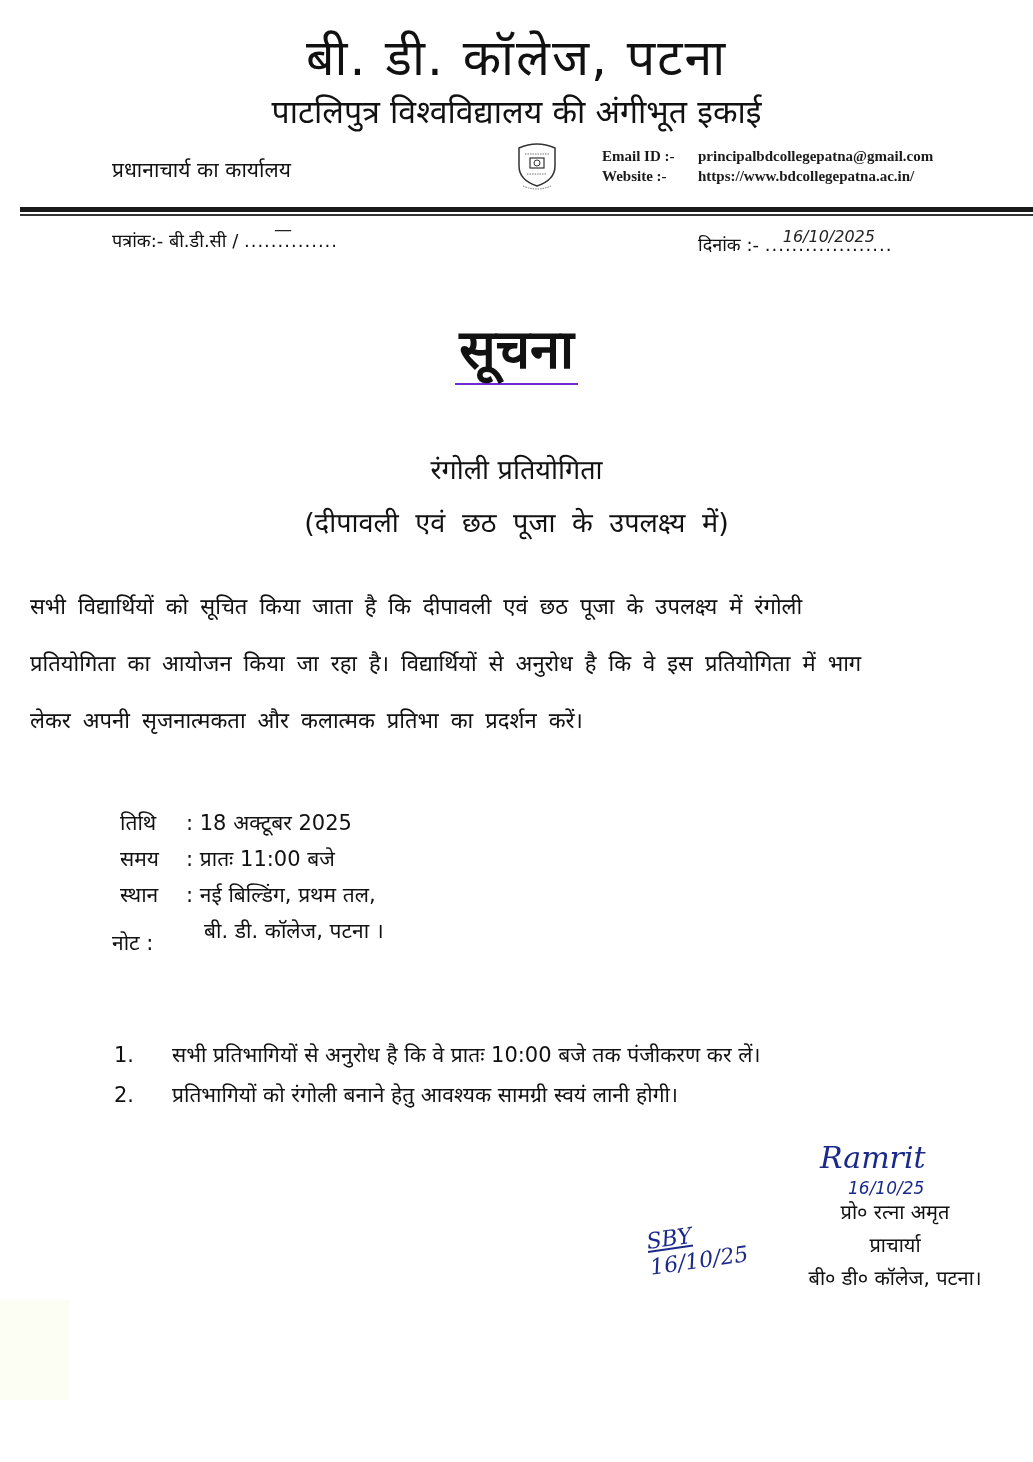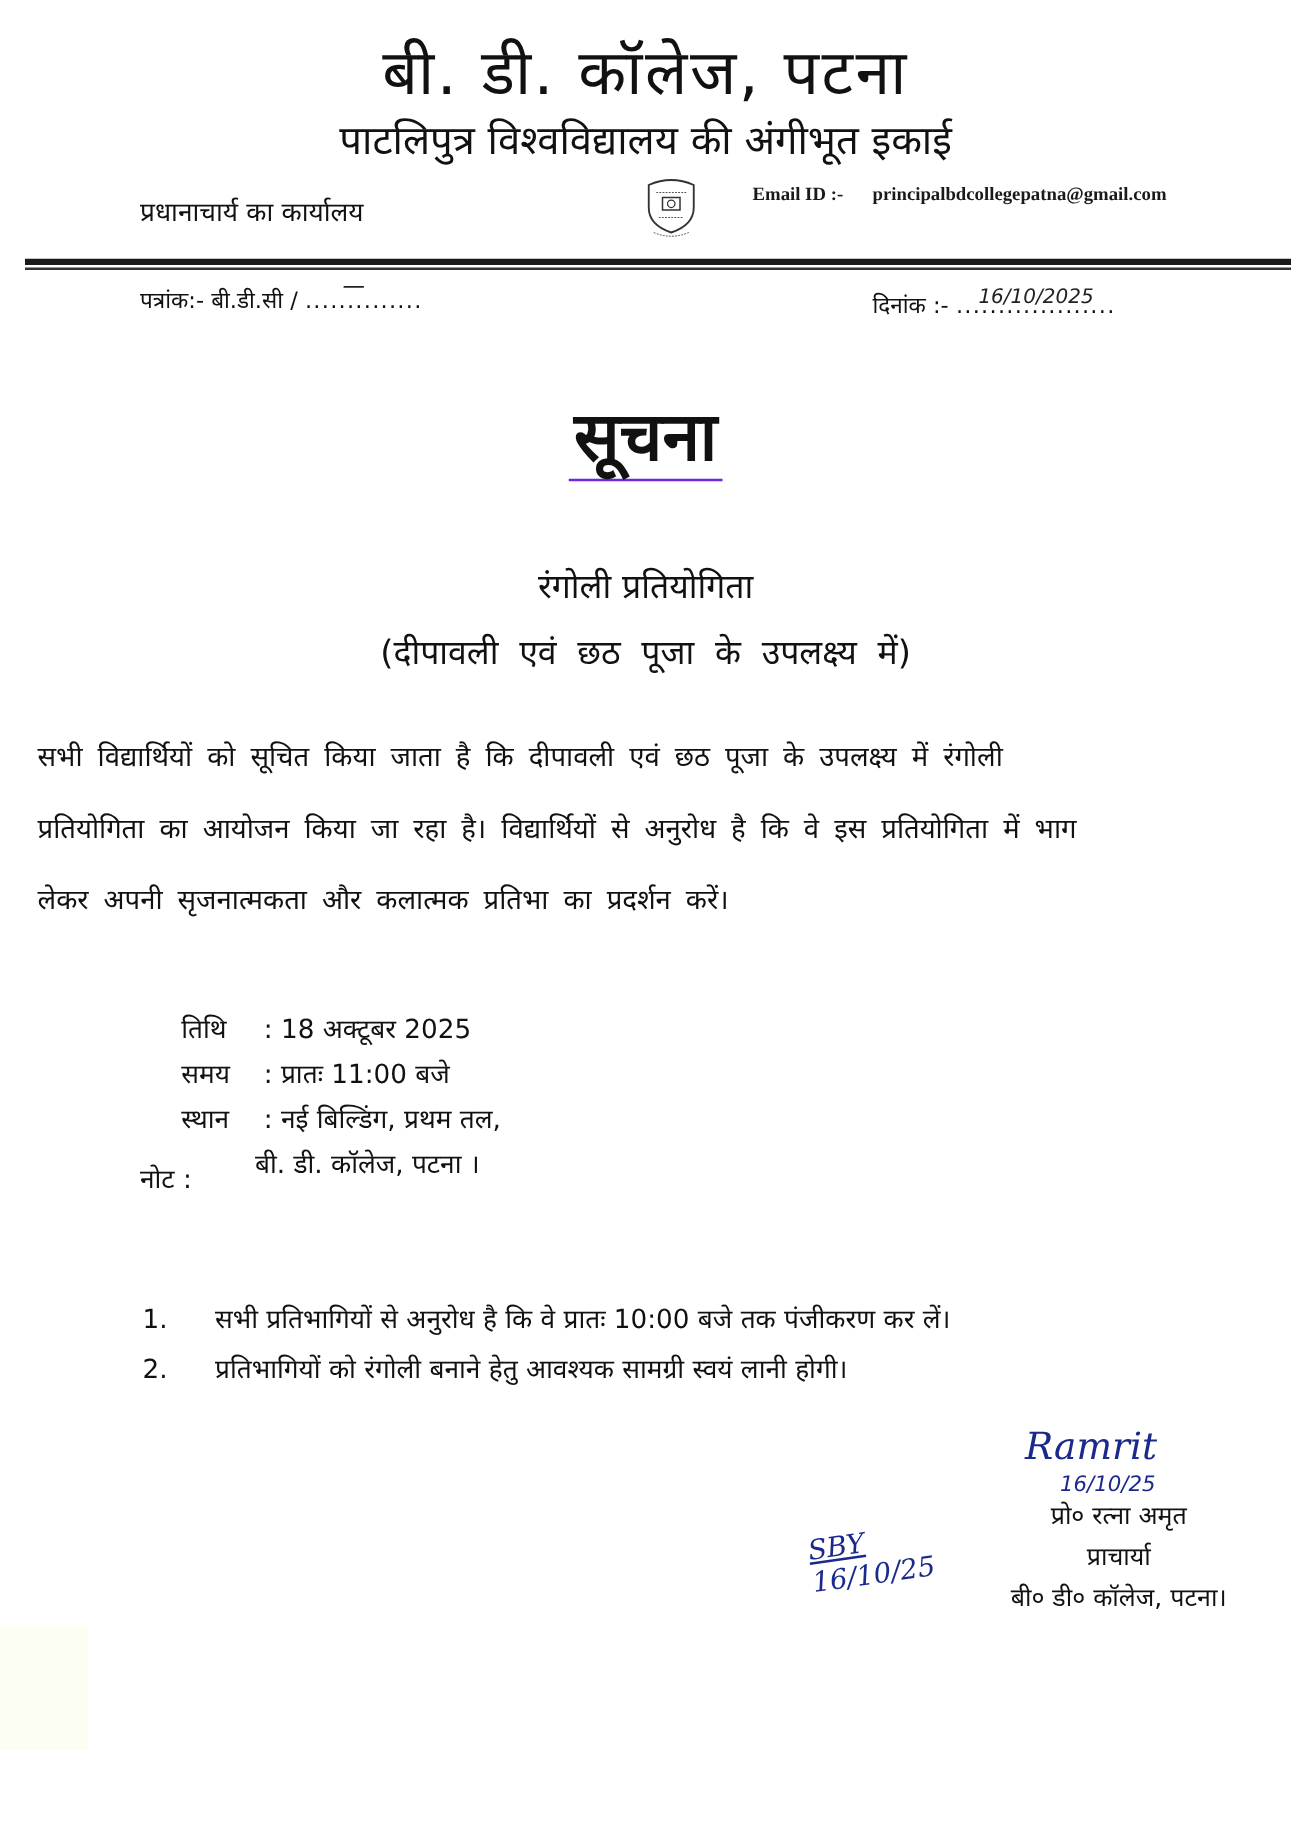--- a/index.html
+++ b/index.html
@@ -42,21 +42,21 @@
     .heading span { border-bottom: 2px solid #6d28d9; padding: 0 4px 2px 4px; }
     .event-title { left: 0; width: 1033px; top: 452px; text-align: center; font-size: 27px; line-height: 36px; }
     .event-sub   { left: 0; width: 1033px; top: 505px; text-align: center; font-size: 27px; line-height: 36px; word-spacing: 8px; }
     .para {
       left: 30px; width: 1010px; top: 578px; font-size: 22px; line-height: 57px;
       white-space: normal;
     }
     .para .line { display: block; white-space: nowrap; word-spacing: 5px; }
     .details { left: 120px; top: 805px; font-size: 21px; line-height: 36px; }
     .details .row { display: block; }
-    .details .k { display: inline-block; width: 66px; margin-left: 25px; }
+    .details .k { display: inline-block; width: 66px; }
     .details .indent { padding-left: 84px; }
     .note-lbl { left: 112px; top: 928px; font-size: 21px; line-height: 30px; }
     .notes { left: 114px; top: 1035px; font-size: 21px; line-height: 40px; }
     .notes .n { display: inline-block; width: 58px; }
     .signature-mark {
       left: 820px; top: 1140px; font-family: "DejaVu Serif", serif; font-style: italic;
       color: #1b2a8a; font-size: 30px;
     }
     .sig-date {
       left: 848px; top: 1178px; font-family: "DejaVu Sans", sans-serif; font-style: italic;
@@ -87,20 +87,23 @@
     <circle cx="26" cy="23" r="3" fill="none" stroke="#333" stroke-width="1"></circle>
     <path d="M14 14 L38 14" stroke="#555" stroke-width="0.8" stroke-dasharray="1.5 1"></path>
     <path d="M16 34 L36 34" stroke="#555" stroke-width="0.8" stroke-dasharray="1.5 1"></path>
     <path d="M12 46 Q26 52 40 46" fill="none" stroke="#555" stroke-width="0.8" stroke-dasharray="1.5 1"></path>
   </svg>
 </div>
 
 <div class="abs contact">
   <div>
     <span class="lbl">Email ID :-</span><span>principalbdcollegepatna@gmail.com</span>
+  </div>
+  <div>
+    <span class="lbl">Website  :-</span><span>https://www.bdcollegepatna.ac.in/</span>
   </div>
 </div>
 
 <div class="abs rule-thick"></div>
 <div class="abs rule-thin"></div>
 
 <div class="abs ref">
   <span>पत्रांक:- बी.डी.सी /</span>
   <span style="position:relative;">
     <span class="dots">..............</span>

